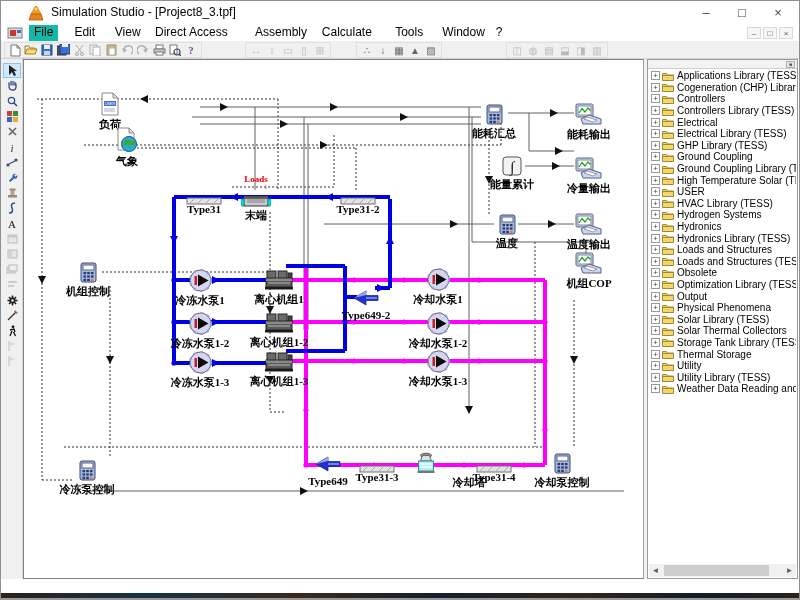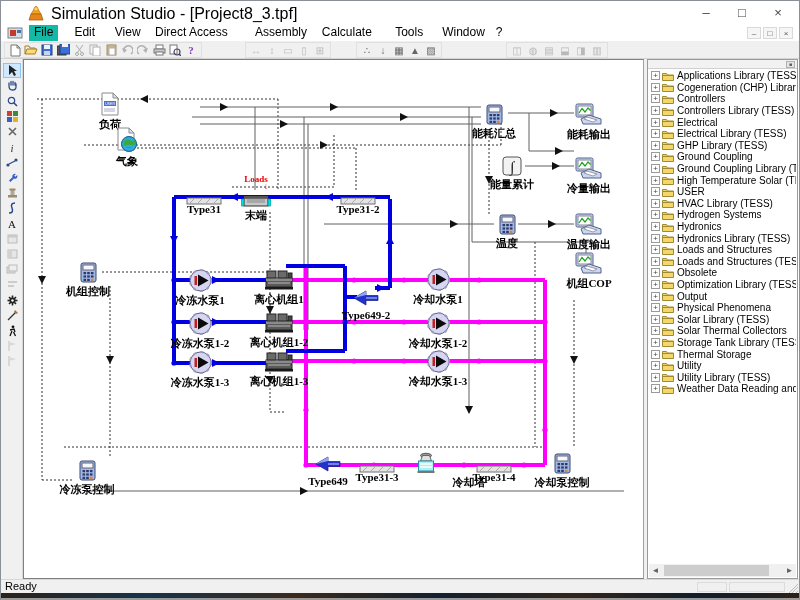--- a/index.html
+++ b/index.html
@@ -3,21 +3,21 @@
 <meta charset="utf-8">
 <style>
   * { margin:0; padding:0; box-sizing:border-box; }
   html,body { width:800px; height:600px; overflow:hidden; }
   body { font-family:"Liberation Sans", sans-serif; background:#fff; position:relative; }
   #win { position:absolute; left:0; top:0; width:800px; height:600px; border:1px solid #8a9096; }
 
   
   #titlebar { position:absolute; left:0; top:0; width:100%; height:24px; background:#ffffff; }
   #app-icon { position:absolute; left:27px; top:4px; width:17px; height:17px; }
-  #title-text { position:absolute; left:50px; top:4px; font-size:16px; color:#000; }
+  #title-text { position:absolute; left:50px; top:4px; font-size:12px; color:#000; }
   .wbtn { position:absolute; top:0; width:34px; height:23px; text-align:center; line-height:23px; font-size:13px; color:#444; }
   #btn-min { right:76px; } #btn-max { right:40px; } #btn-close { right:4px; }
 
   
   #menubar { position:absolute; left:0; top:24px; width:100%; height:16px; background:#ffffff; }
   #doc-icon { position:absolute; left:6px; top:1px; width:16px; height:13px; }
   .menu-item { position:absolute; top:0; height:16px; line-height:15px; font-size:12px; color:#000; padding:0 5px; }
   .menu-item.hl { background:#14b8a6; }
   .mdibtn { position:absolute; top:2px; width:14px; height:12px; font-size:8px; line-height:11px; text-align:center; color:#555; border:1px solid #d9d9d9; background:#f6f6f6; }
 
@@ -955,21 +955,15 @@
           <span class="tlabel">Weather Data Reading and Process</span>
         </div>
       </div>
     <div id="rp-hscroll">
       <div class="sarr" style="left:0">◄</div>
       <div id="rp-thumb"></div>
       <div class="sarr" style="right:0">►</div>
     </div>
   </div>
 
-  <div id="statusbar">
-    <span id="status-text">Ready</span>
-    <div class="spane" style="right:72px;width:30px"></div>
-    <div class="spane" style="right:14px;width:56px"></div>
-    <div id="grip"></div>
-  </div>
 
   <div id="desktop-strip"></div>
 </div>
 
 </body></html>

